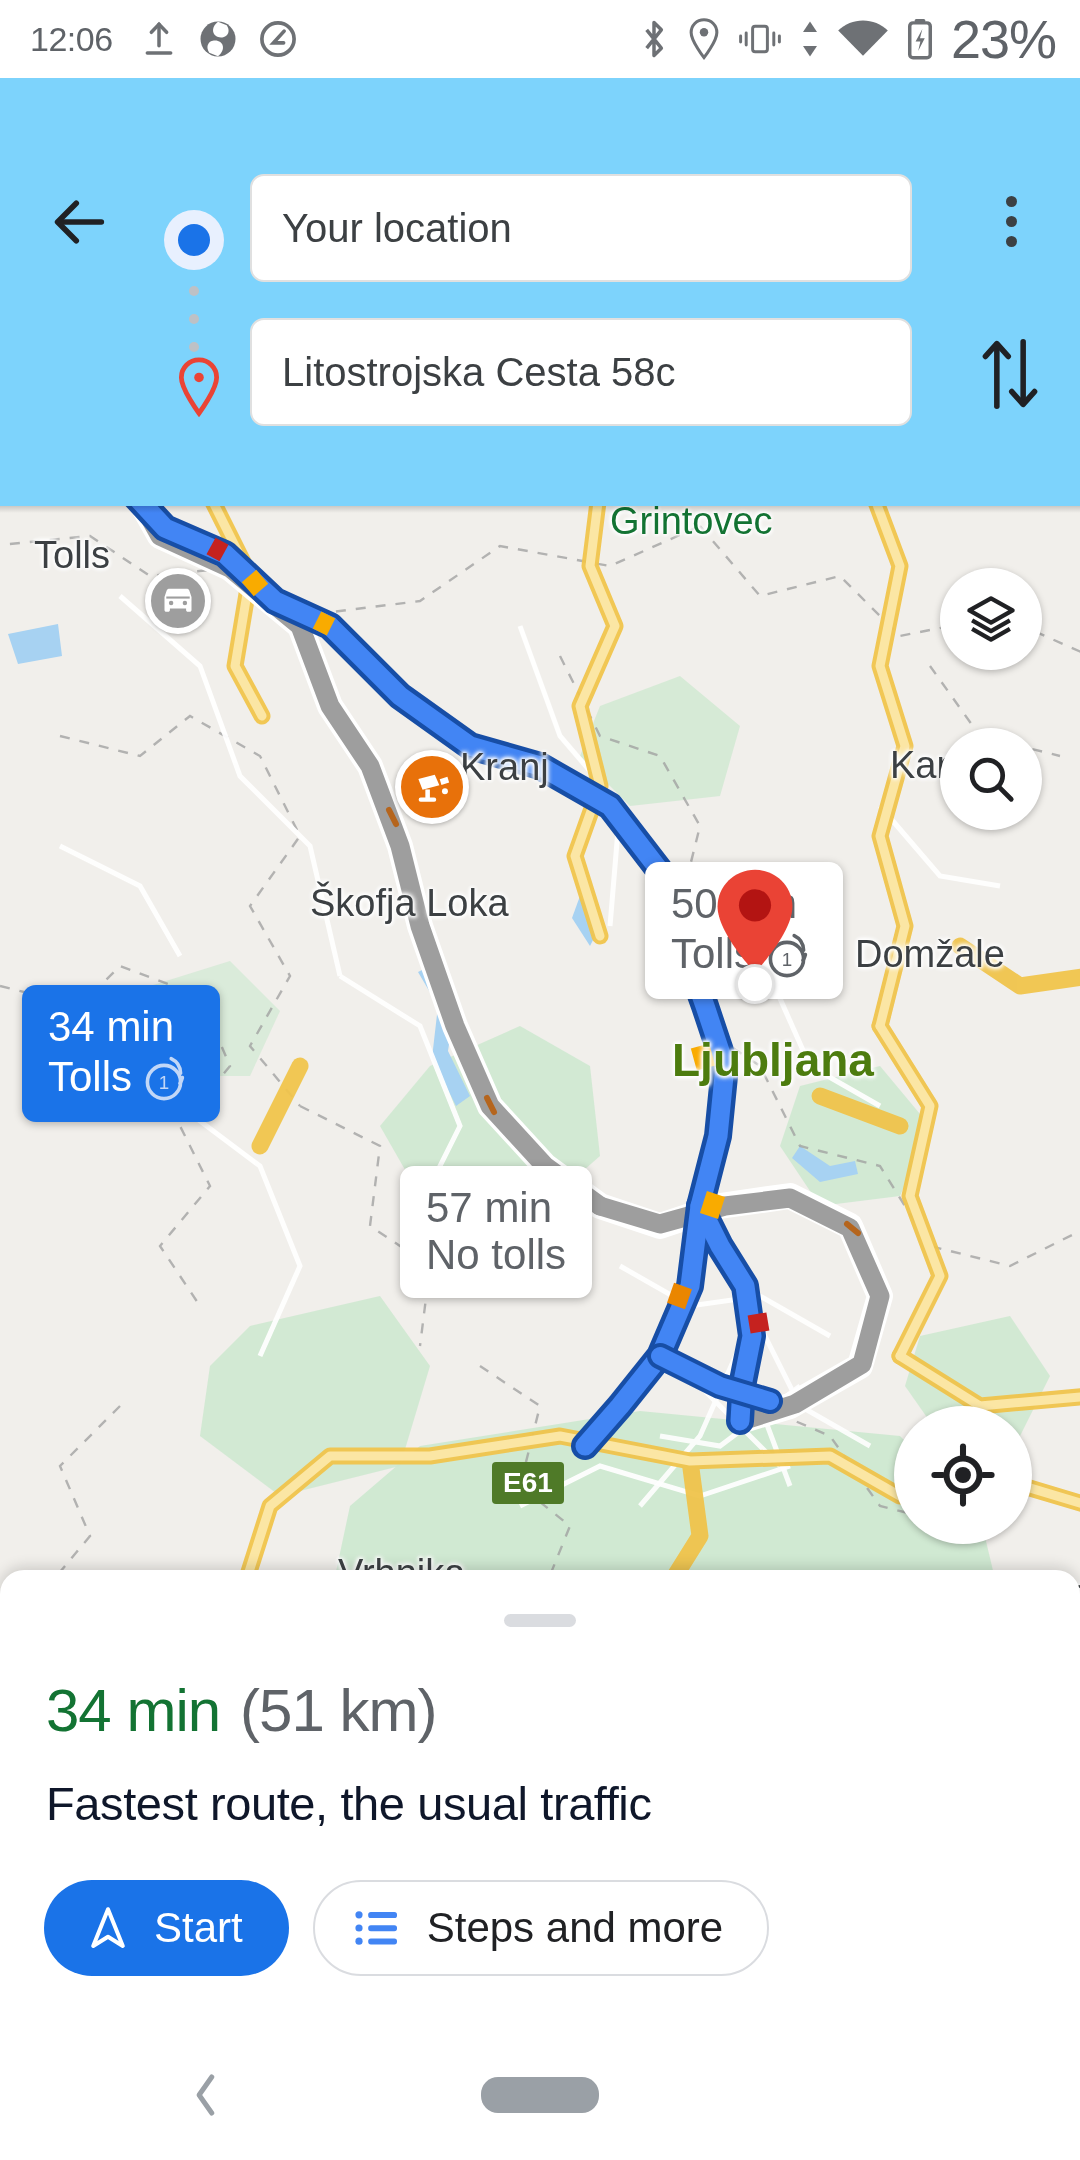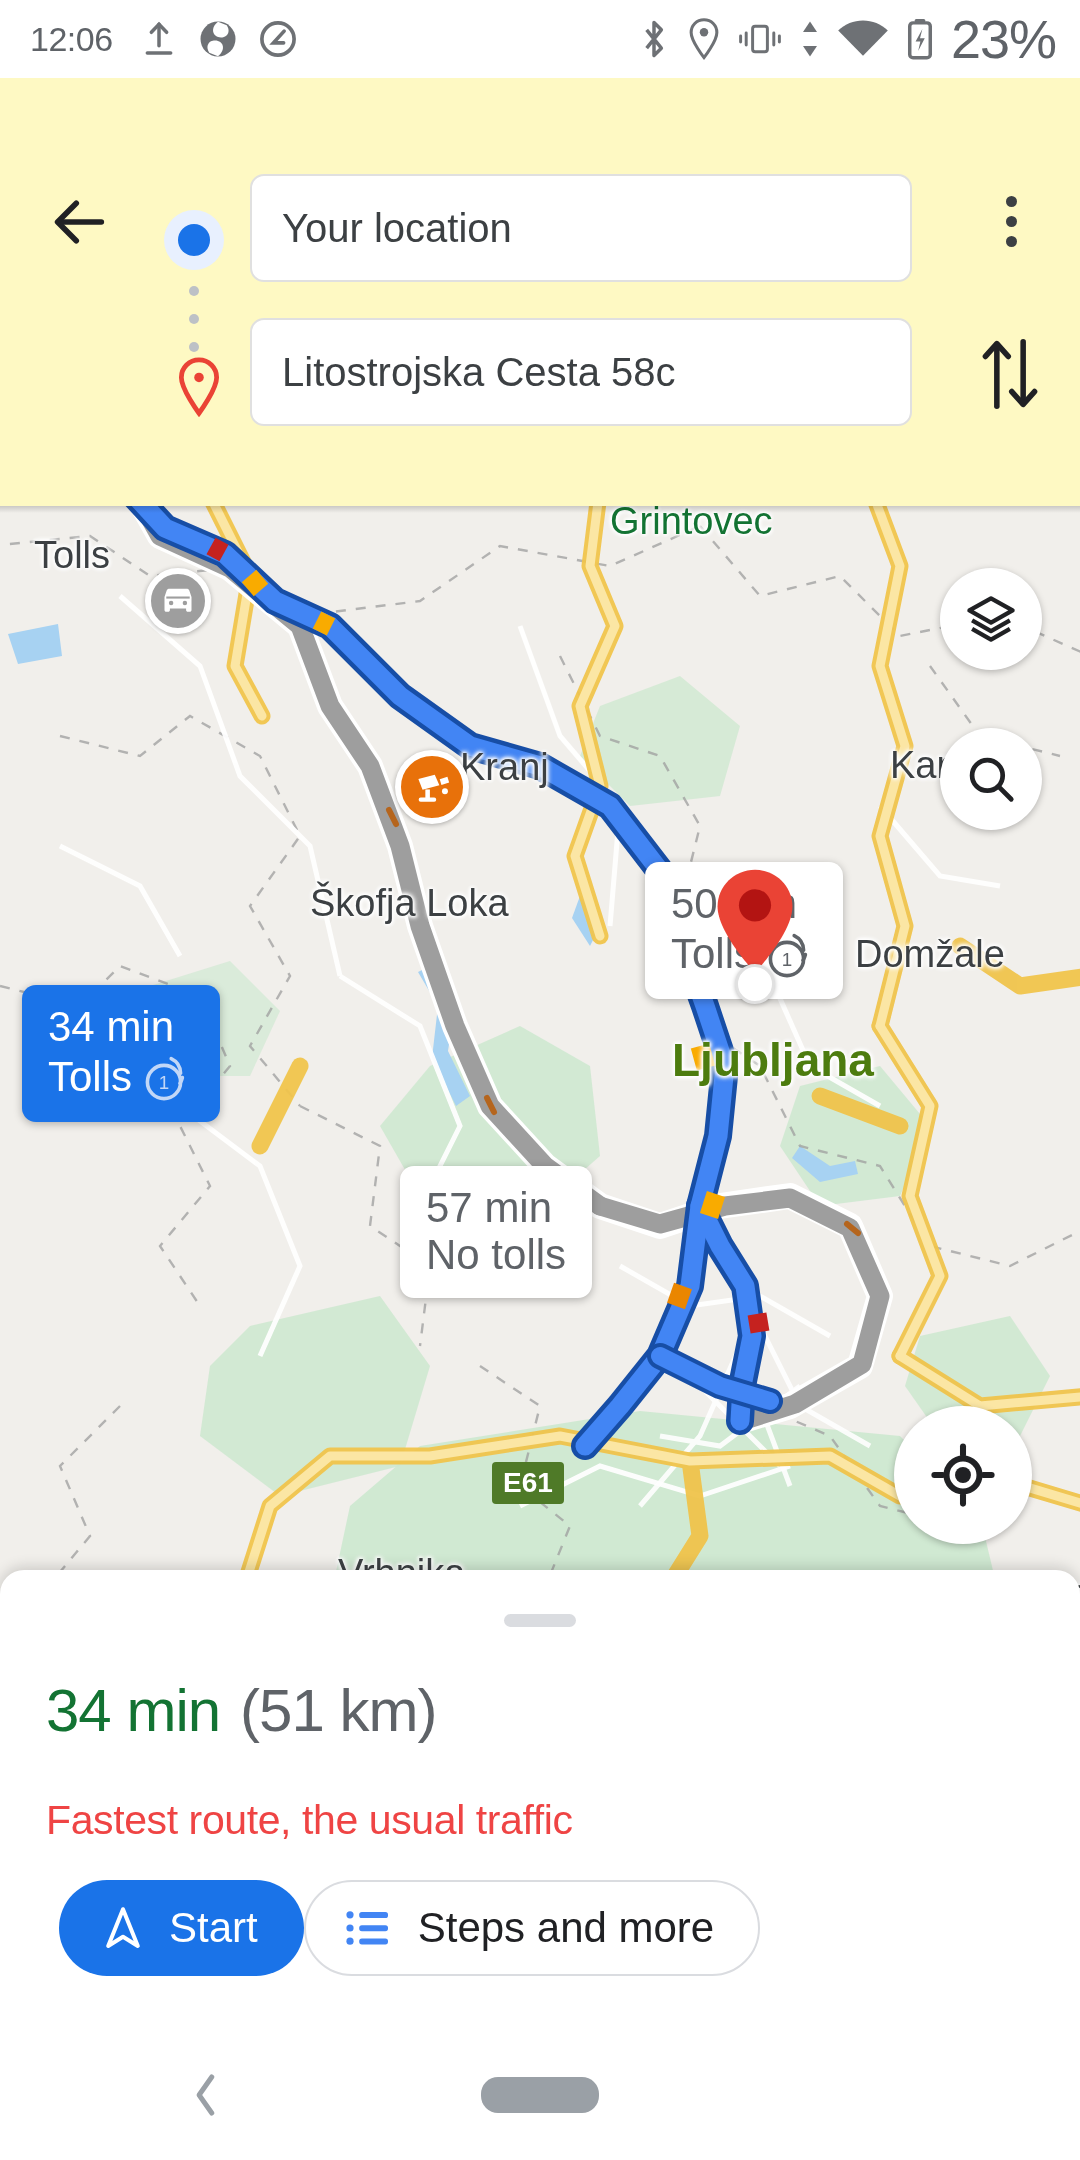--- a/index.html
+++ b/index.html
@@ -21,21 +21,21 @@
     letter-spacing: -0.5px; font-family: "Liberation Sans", sans-serif;
   }
   .sb-left-icons { display: flex; align-items: center; gap: 18px; margin-left: 26px; }
   .sb-right { margin-left: auto; display: flex; align-items: center; gap: 16px; margin-right: 24px; }
   .sb-pct { font-size: 54px; color: #5f6368; letter-spacing: -1px; }
   .sb-ic { display: block; }
 
   
   .header {
     position: absolute; top: 78px; left: 0; width: 1080px; height: 428px;
-    background: #fef9c3; z-index: 50;
+    background: #7dd3fc; z-index: 50;
   }
   .back-arrow {
     position: absolute; left: 48px; top: 112px; width: 64px; height: 64px;
     cursor: pointer;
   }
   .rail { position: absolute; left: 164px; top: 110px; width: 60px; height: 240px; }
   .origin-dot-halo {
     position: absolute; left: 0; top: 22px; width: 60px; height: 60px;
     border-radius: 50%; background: #e8f0fe;
   }
@@ -166,24 +166,24 @@
     position: absolute; left: 50%; transform: translateX(-50%); top: 44px;
     width: 72px; height: 13px; border-radius: 7px; background: #dadce0; cursor: grab;
   }
   .eta-row {
     position: absolute; left: 46px; top: 106px;
     display: flex; align-items: baseline; gap: 20px;
   }
   .eta-time { font-size: 60px; color: #137333; letter-spacing: -1px; }
   .eta-dist { font-size: 60px; color: #5f6368; letter-spacing: -1px; }
   .eta-sub {
-    position: absolute; left: 46px; top: 227px;
-    font-size: 41px; color: #ef4444; letter-spacing: -0.4px;
-  }
-  .btn-row { position: absolute; left: 59px; top: 310px; display: flex; }
+    position: absolute; left: 46px; top: 206px;
+    font-size: 47px; color: #0f172a; letter-spacing: -0.4px;
+  }
+  .btn-row { position: absolute; left: 44px; top: 310px; display: flex; gap: 24px; }
   .btn-start {
     display: flex; align-items: center; gap: 22px;
     background: #1a73e8; color: #fff; border-radius: 48px;
     height: 96px; padding: 0 46px 0 40px; cursor: pointer;
   }
   .btn-start .lbl { font-size: 42px; }
   .btn-steps {
     display: flex; align-items: center; gap: 26px;
     background: #fff; color: #202124; border: 2px solid #dadce0;
     border-radius: 48px; height: 96px; padding: 0 44px 0 38px; cursor: pointer;

